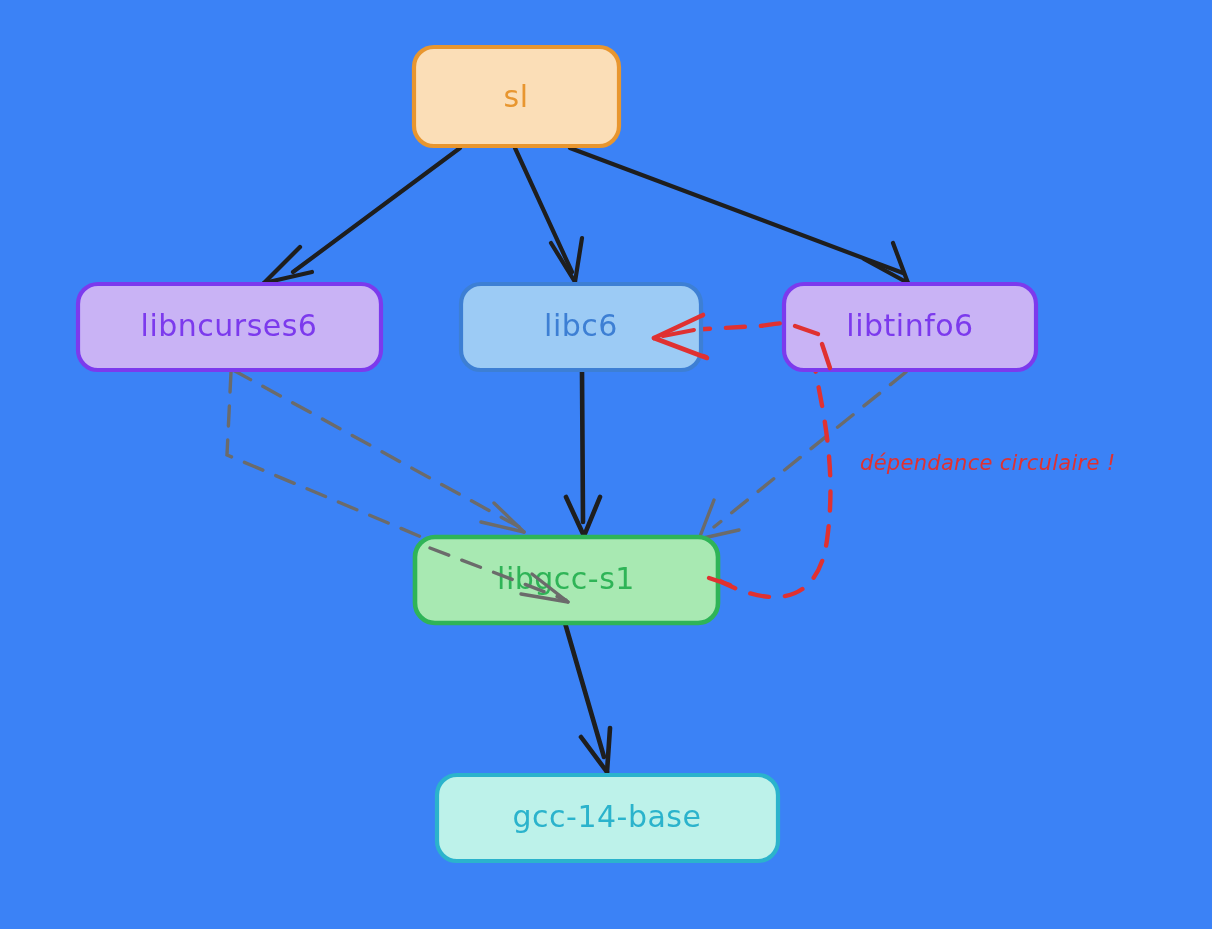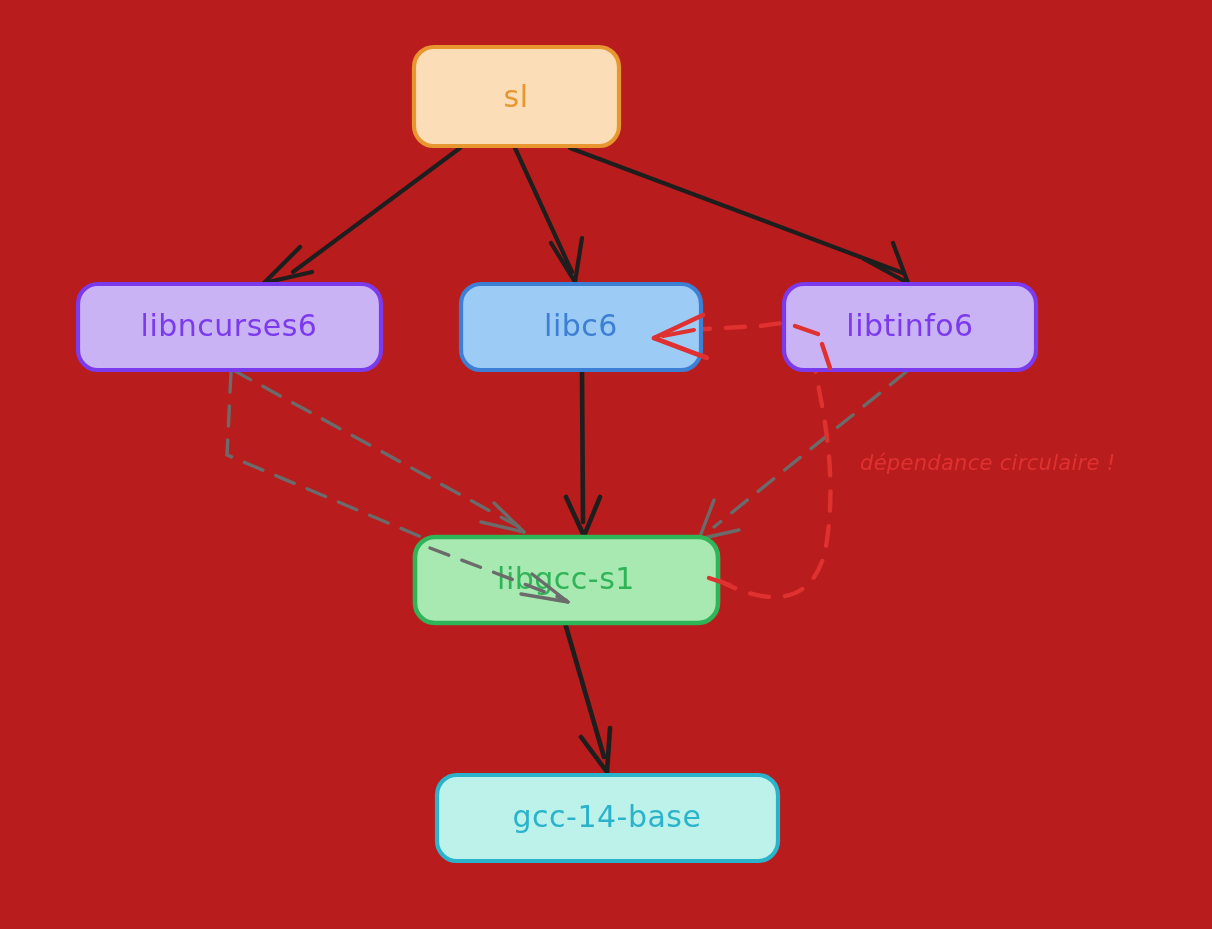--- a/index.html
+++ b/index.html
@@ -10,21 +10,21 @@
   body {
     width: 1212px;
     height: 929px;
     font-family: "DejaVu Sans", sans-serif;
     overflow: hidden;
   }
   #canvas-root {
     position: relative;
     width: 1212px;
     height: 929px;
-    background: #b91c1c;
+    background: #3b82f6;
   }
   svg#diagram {
     display: block;
     width: 1212px;
     height: 929px;
   }
   .node-label {
     font-family: "DejaVu Sans", sans-serif;
     font-size: 30px;
     font-weight: 400;

